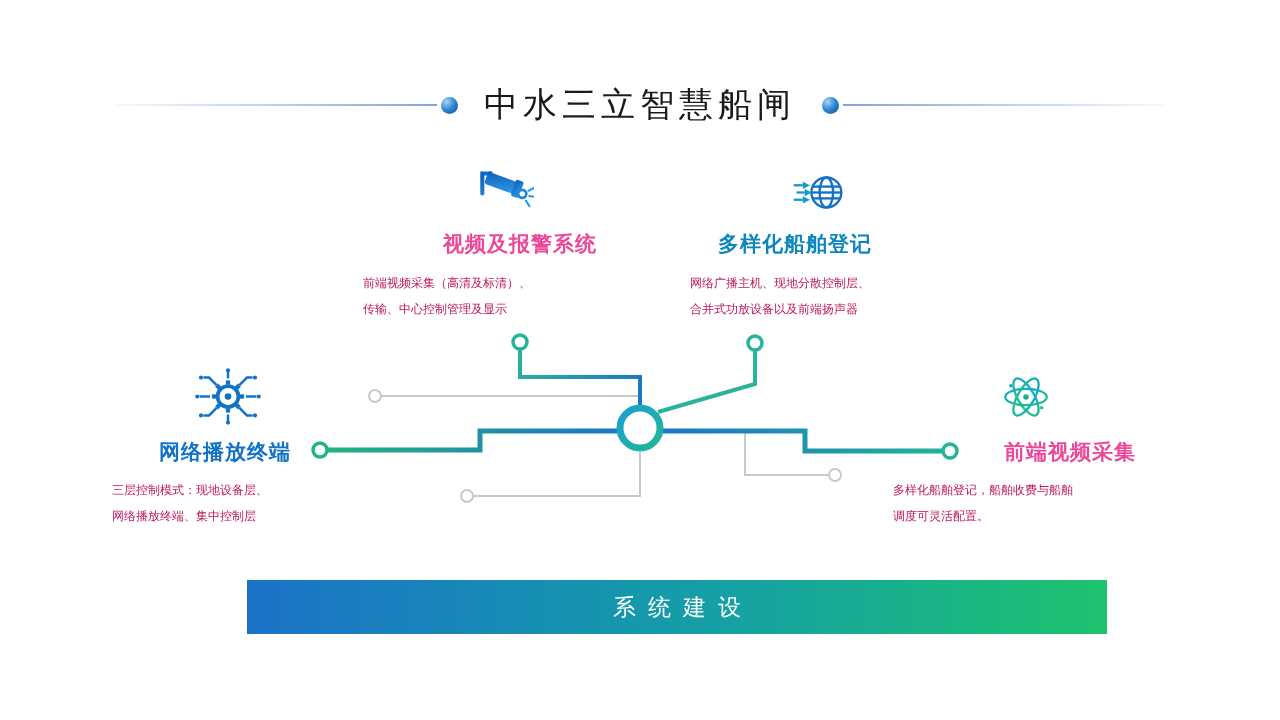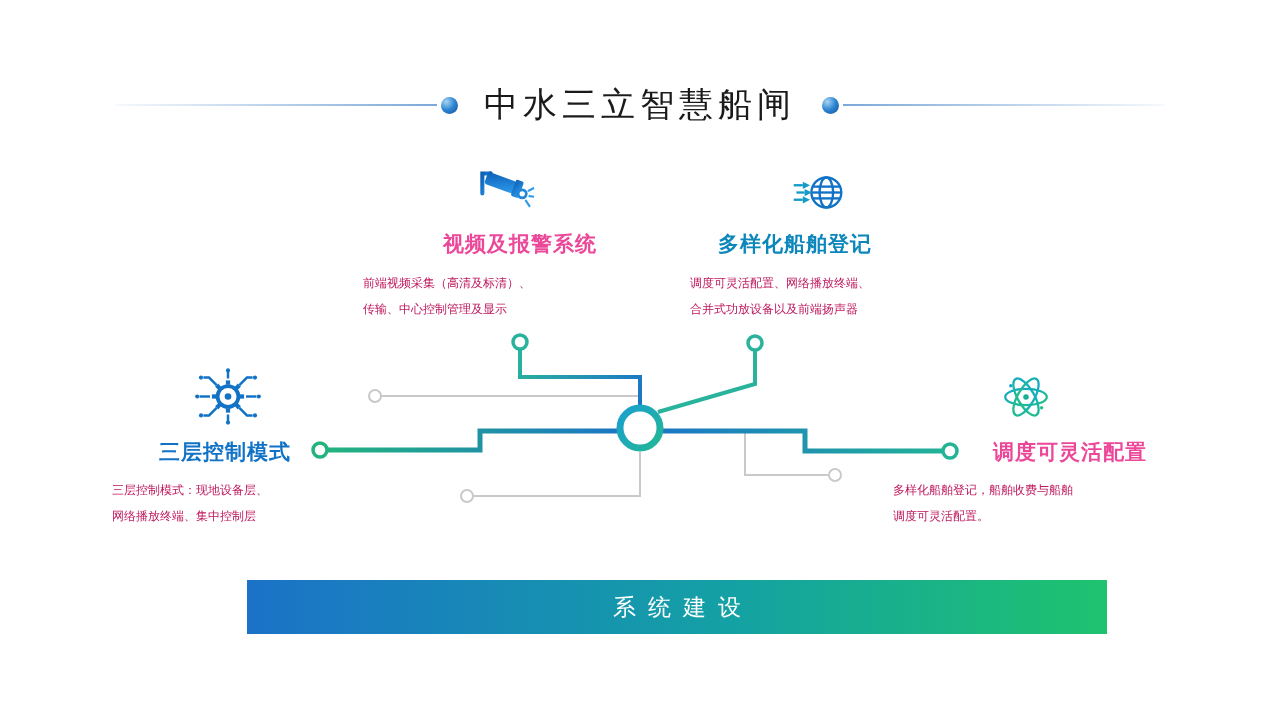--- a/index.html
+++ b/index.html
@@ -143,21 +143,21 @@
           <path d="M3 36 H13"></path>
       </g>
       <g fill="#159cc6">
         <polygon points="13,16 21,20 13,24"></polygon>
         <polygon points="15,24 23,28 15,32"></polygon>
         <polygon points="13,32 21,36 13,40"></polygon>
       </g>
     </svg>
   </div>
   <div class="node-title title-comm tealblue">多样化船舶登记</div>
-  <div class="node-desc desc-comm">调度可灵活配置、网络播放终端、
+  <div class="node-desc desc-comm">网络广播主机、现地分散控制层、
 合并式功放设备以及前端扬声器</div>
 
   <div class="icon icon-auto">
     <svg width="72" height="61" viewBox="0 0 76 64">
       <g stroke="#1273c6" stroke-width="2.6" fill="none">
         <path d="M38 13 V6"></path>
         <path d="M26 20 L18 12 H12"></path>
         <path d="M50 20 L58 12 H64"></path>
         <path d="M19 32 H8"></path>
         <path d="M57 32 H68"></path>
@@ -184,21 +184,21 @@
             <path d="M29.2 40.8 L26 44"></path>
           <path d="M25.5 32 H21"></path>
             <path d="M29.2 23.2 L26 20"></path>
             <path d="M38 19.5 V15"></path>
             <path d="M46.8 23.2 L50 20"></path>
         </g>
       </g>
       <circle cx="38" cy="32" r="3.5" fill="#1273c6"></circle>
     </svg>
   </div>
-  <div class="node-title title-auto blue">三层控制模式</div>
+  <div class="node-title title-auto blue">网络播放终端</div>
   <div class="node-desc desc-auto">三层控制模式：现地设备层、
 网络播放终端、集中控制层</div>
 
   <div class="icon icon-fee">
     <svg width="56" height="52" viewBox="0 0 64 60">
       <defs>
         <linearGradient id="atomGrad" x1="0" y1="0" x2="1" y2="1">
           <stop offset="0" stop-color="#12a7d0"></stop>
             <stop offset="1" stop-color="#23c27e"></stop>
         </linearGradient>
@@ -206,21 +206,21 @@
       <g stroke="url(#atomGrad)" fill="none" stroke-width="2.6">
         <ellipse cx="32" cy="30" rx="24" ry="9.5"></ellipse>
         <ellipse cx="32" cy="30" rx="24" ry="9.5" transform="rotate(60 32 30)"></ellipse>
         <ellipse cx="32" cy="30" rx="24" ry="9.5" transform="rotate(120 32 30)"></ellipse>
       </g>
       <circle cx="32" cy="30" r="3.2" fill="#17b095"></circle>
       <circle cx="14.5" cy="17" r="2" fill="#12a7d0"></circle>
       <circle cx="50" cy="42.5" r="2" fill="#23c27e"></circle>
     </svg>
   </div>
-  <div class="node-title title-fee green">调度可灵活配置</div>
+  <div class="node-title title-fee green">前端视频采集</div>
   <div class="node-desc desc-fee">多样化船舶登记，船舶收费与船舶
 调度可灵活配置。</div>
 
   <div class="banner">
     <span>系统建设</span>
   </div>
 
 </div>
 
 </body></html>

